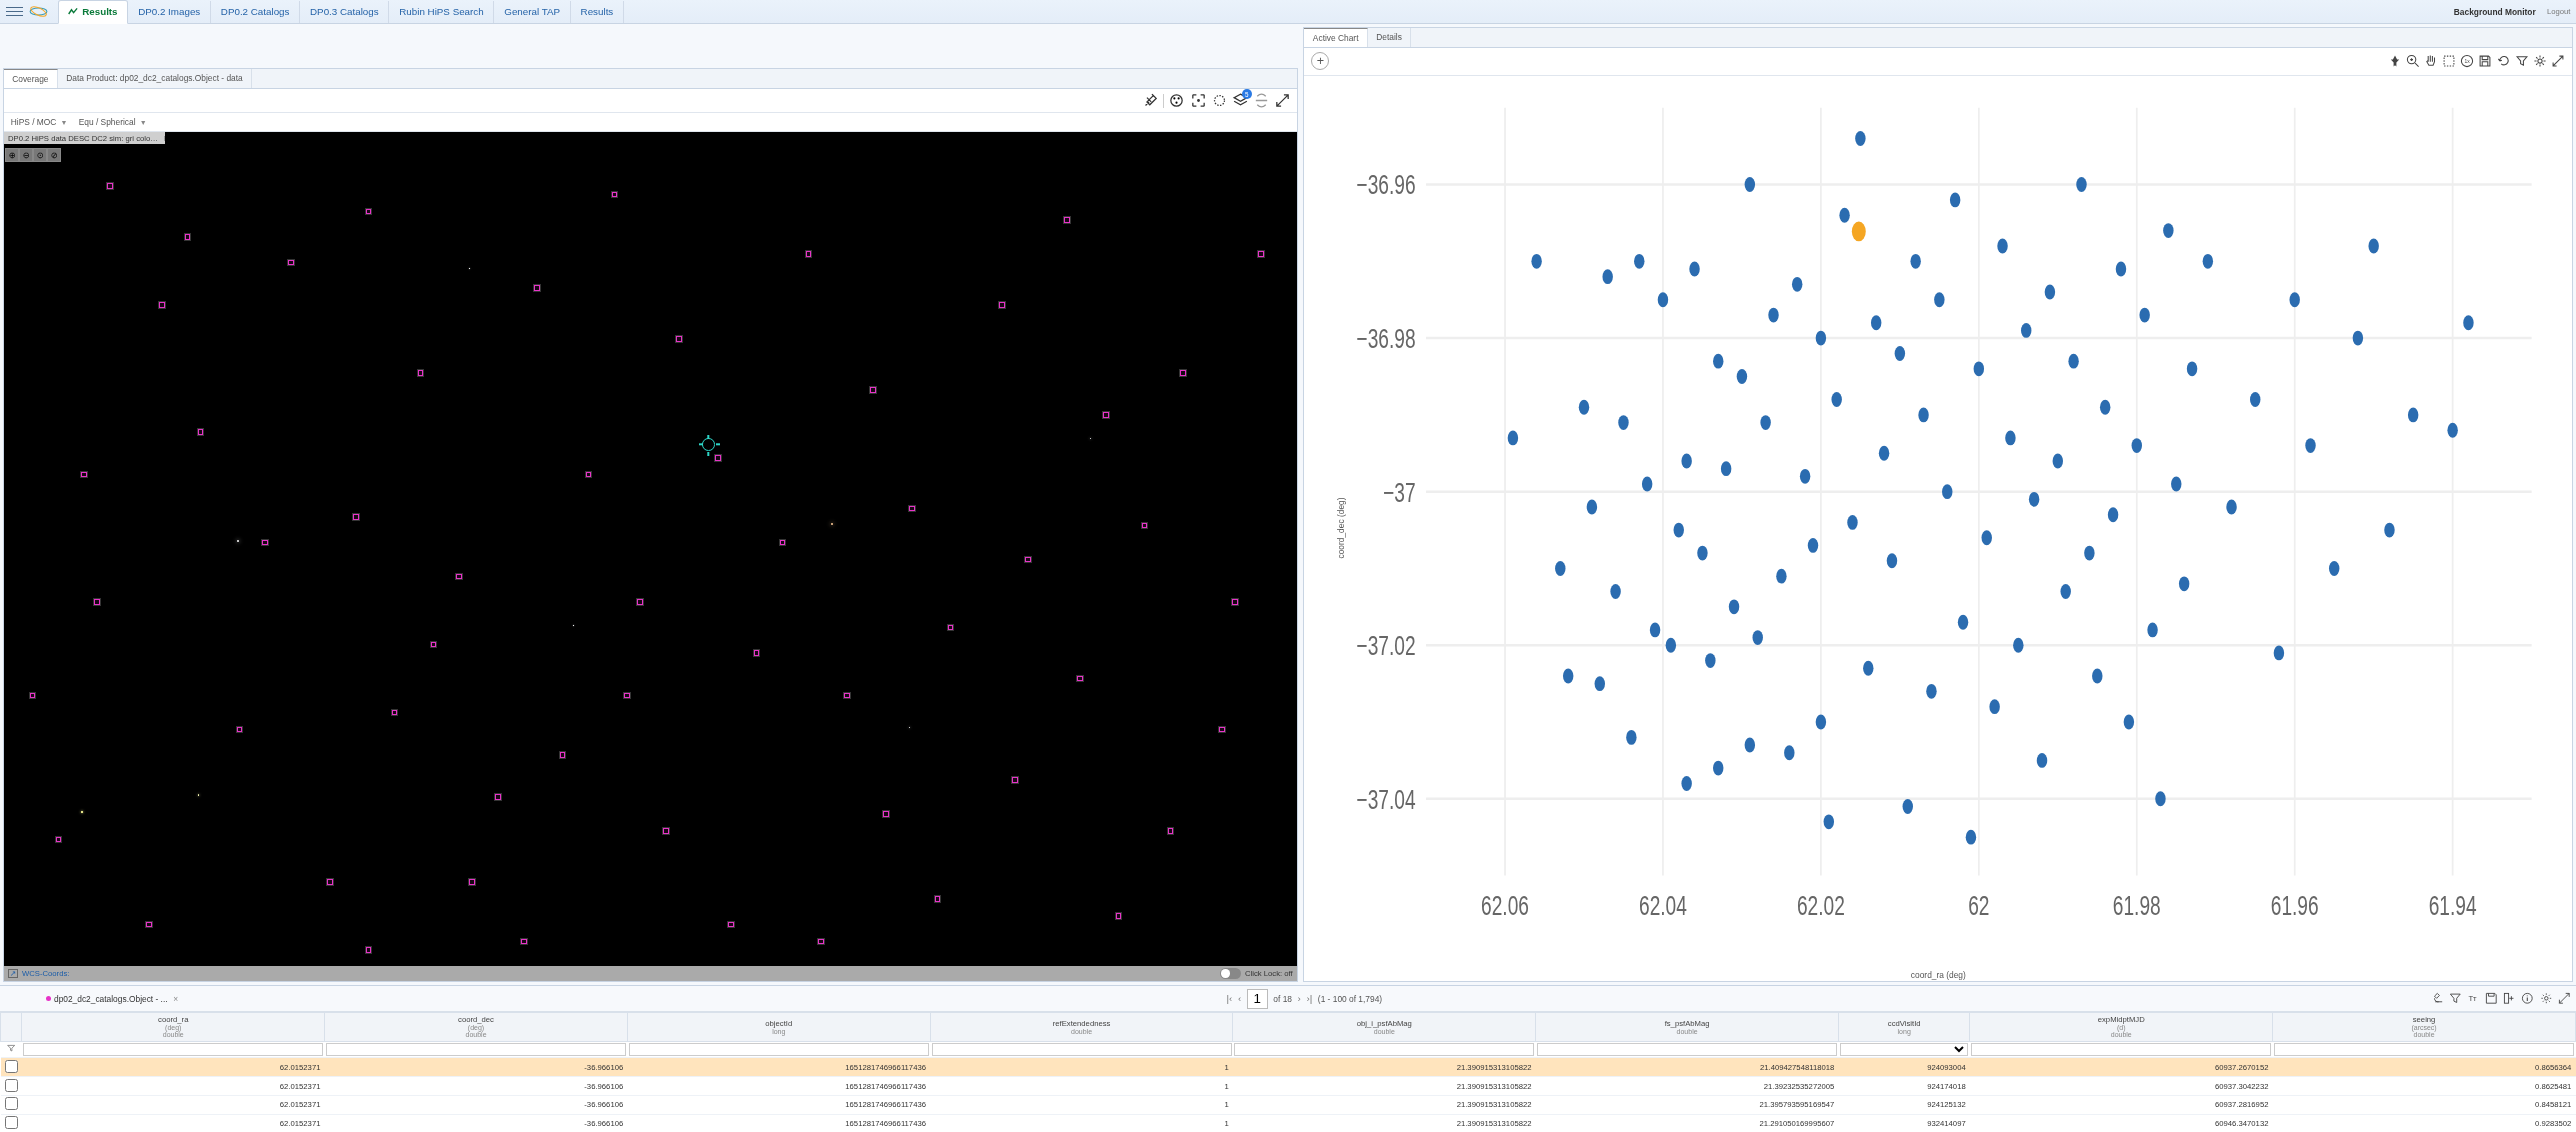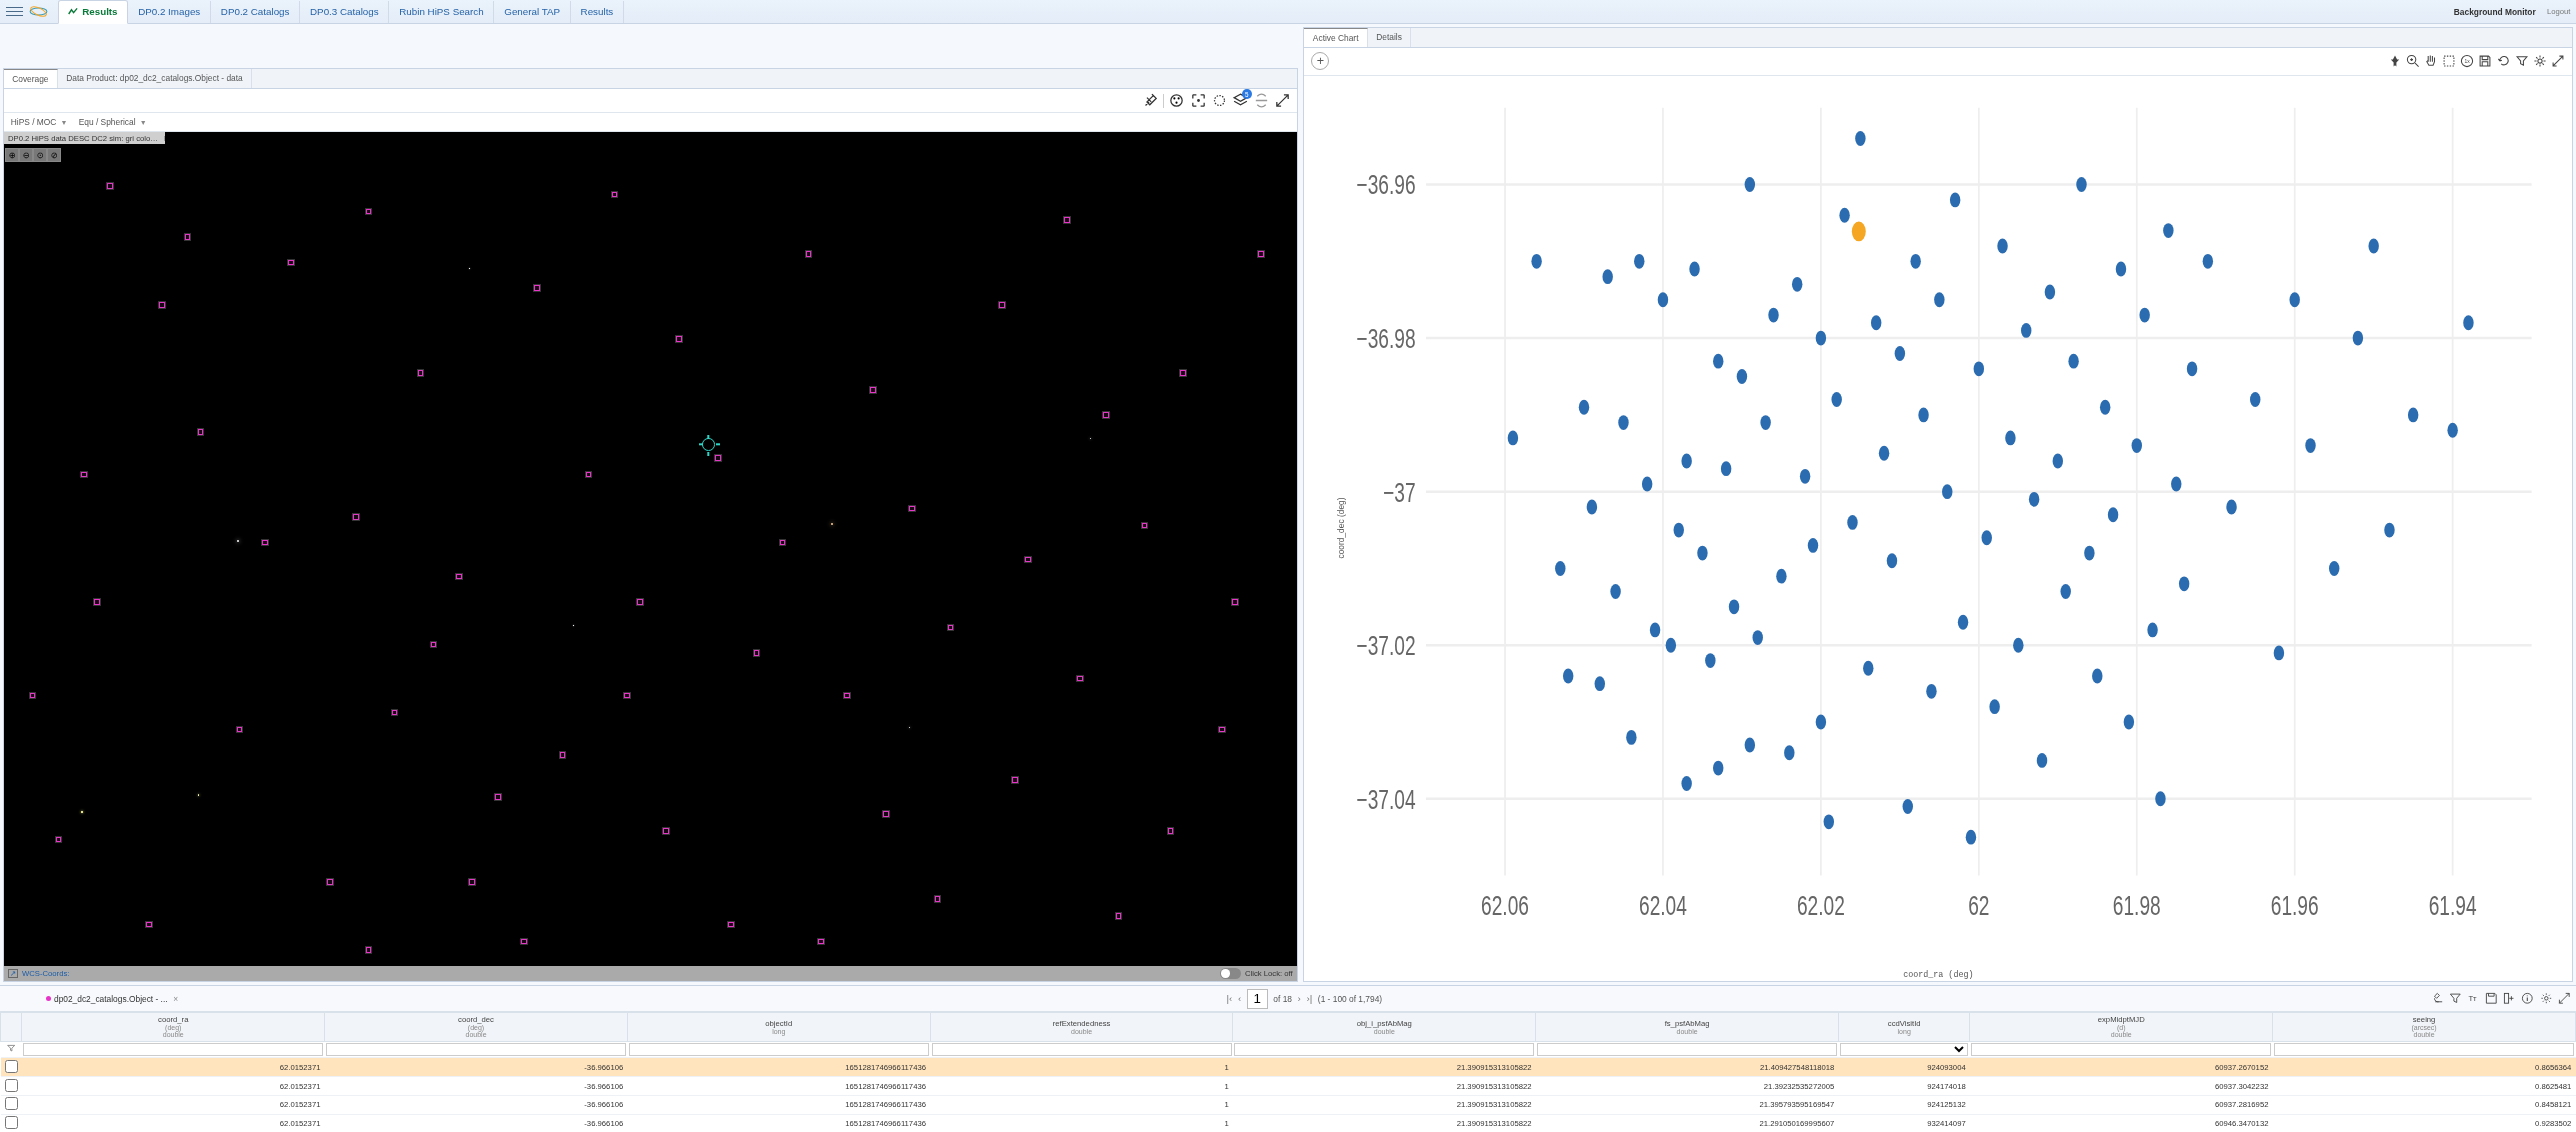--- a/index.html
+++ b/index.html
@@ -62,21 +62,21 @@
 .star { position:absolute; border-radius:50%; }
 
 
 .chart-toolbar { display:flex; justify-content:space-between; align-items:center; padding:4.2px 7px; border-bottom:0.7px solid #e0e6ee; }
 .chart-toolbar .right { display:flex; gap:4.2px; align-items:center; }
 .chart-toolbar .cicon { width:14px; height:14px; cursor:pointer; }
 .add-chart { width:18px; height:18px; border:0.7px solid #aaa; border-radius:50%; display:flex; align-items:center; justify-content:center; cursor:pointer; font-size:12.6px; color:#555; }
 .chart-area { flex:1; position:relative; padding:7px 14px 7px 35px; }
 .chart-svg { width:100%; height:100%; }
 .axis-label-y { position:absolute; left:5.6px; top:50%; transform:translateY(-50%) rotate(-90deg); font-size:8.4px; color:#555; }
-.axis-label-x { position:absolute; bottom:1.4px; left:50%; transform:translateX(-50%); font-size:8.4px; color:#555;font-family:Liberation Mono, monospace; }
+.axis-label-x { position:absolute; bottom:1.4px; left:50%; transform:translateX(-50%); font-size:8.4px; color:#555; }
 
 
 .bottom { height:147px; display:flex; flex-direction:column; border-top:0.7px solid #c8d4e3; background:#fff; }
 .table-header-row { display:flex; align-items:center; padding:2.8px 5.6px; border-bottom:0.7px solid #d8e0ea; background:#f7f9fc; }
 .table-tab { display:flex; align-items:center; gap:2.8px; font-size:8.4px; color:#333;padding-left:40px; }
 .pink-dot { width:5.6px; height:5.6px; border-radius:50%; background:#e733c8; }
 .close-x { color:#888; cursor:pointer; margin-left:2.8px; }
 .pager { flex:1; display:flex; align-items:center; justify-content:center; gap:5.6px; font-size:8.4px; color:#555; }
 .pager .pbtn { cursor:pointer; color:#777; font-size:9.8px; }
 .pager input { width:21px; text-align:center; border:0.7px solid #bbb; padding:1.4px; }

